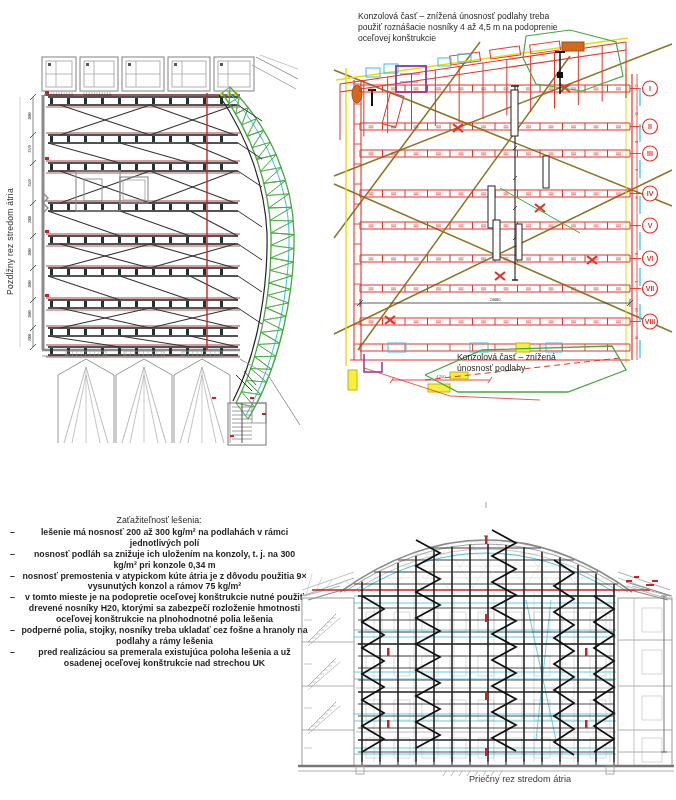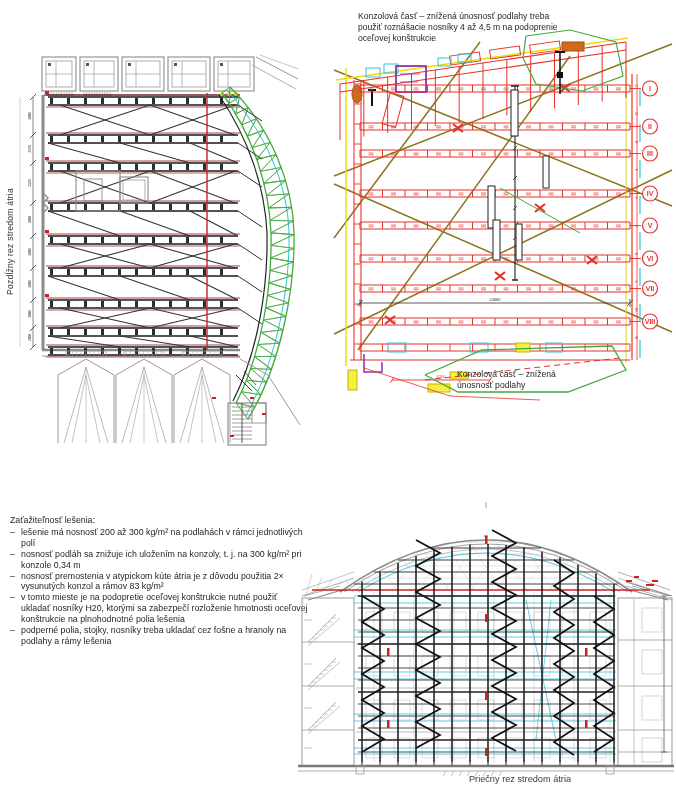--- a/index.html
+++ b/index.html
@@ -8,27 +8,27 @@
     font-family:"Liberation Sans",sans-serif;color:#222;border-radius:18px;
   }
   svg{position:absolute;overflow:visible;}
   .vlabel{
     position:absolute;left:5px;top:152px;height:180px;width:13px;
     writing-mode:vertical-rl;transform:rotate(180deg);
     font-size:8.6px;color:#333;text-align:center;letter-spacing:.2px;white-space:nowrap;
   }
   .note{position:absolute;font-size:8.6px;line-height:1.3;color:#231f20;}
   .note-top{left:358px;top:11px;width:212px;}
-  .note-bottom{left:457px;top:352px;width:130px;margin-top:17px;}
+  .note-bottom{left:457px;top:352px;width:130px;}
   .caption{position:absolute;font-size:9.2px;color:#3a3a3a;text-align:center;}
   .caption-section{left:360px;top:774px;width:320px;}
-  .notes-block{position:absolute;left:10px;top:515px;width:298px;font-size:8.8px;line-height:1.24;color:#231f20;}
+  .notes-block{position:absolute;left:10px;top:515px;width:298px;font-size:8.8px;line-height:1.24;color:#231f20;text-align:center;}
   .notes-block .nt{margin:0 0 1px 0;}
   .notes-block ul{list-style:none;margin:0;padding:0;}
-  .notes-block li{position:relative;padding-left:11px;margin:0;}
+  .notes-block li{position:relative;padding-left:11px;margin:0;font-weight:bold;}
   .notes-block li::before{content:"\2013";position:absolute;left:0;top:0;}
 </style>
 </head>
 <body>
 
 <div class="sheet">
 
   <div class="vlabel">Pozdĺžny rez stredom átria</div>
 
   <svg id="svg-plan-left" style="left:0px;top:45px" width="302" height="402" viewBox="0 0 302 402">
@@ -866,23 +866,24 @@
       <rect x="227" y="44" width="6" height="6" stroke="none" stroke-width="0" fill="#111"></rect>
     </svg>
 
   <div class="note note-bottom">Konzolová časť – znížená únosnosť podlahy</div>
 
   <div class="notes-block">
     <p class="nt">Zaťažiteľnosť lešenia:</p>
     <ul>
       <li>lešenie má nosnosť 200 až 300 kg/m² na podlahách v rámci jednotlivých polí</li>
       <li>nosnosť podláh sa znižuje ich uložením na konzoly, t. j. na 300 kg/m² pri konzole 0,34 m</li>
-      <li>nosnosť premostenia v atypickom kúte átria je z dôvodu použitia 2× vysunutých konzol a rámov 83 kg/m²</li>
-      <li>v tomto mieste je na podopretie oceľovej konštrukcie nutné použiť ukladať nosníky H20, ktorými sa zabezpečí rozloženie hmotnosti oceľovej konštrukcie na plnohodnotné polia lešenia</li>
+      <li>nosnosť premostenia v atypickom kúte átria je z dôvodu použitia 9× vysunutých konzol a rámov 75 kg/m²</li>
+      <li>v tomto mieste je na podopretie oceľovej konštrukcie nutné použiť drevené nosníky H20, ktorými sa zabezpečí rozloženie hmotnosti oceľovej konštrukcie na plnohodnotné polia lešenia</li>
       <li>podperné polia, stojky, nosníky treba ukladať cez fošne a hranoly na podlahy a rámy lešenia</li>
+      <li>pred realizáciou sa premerala existujúca poloha lešenia a už osadenej oceľovej konštrukcie nad strechou UK</li>
     </ul>
   </div>
 
   <svg id="svg-section" style="left:296px;top:500px" width="380" height="300" viewBox="0 0 380 300">
       <defs>
         <clipPath id="dome">
           <path d="M44,92 Q190,-12 336,92 Z"></path>
         </clipPath>
       </defs>
       <g clip-path="url(#dome)">

